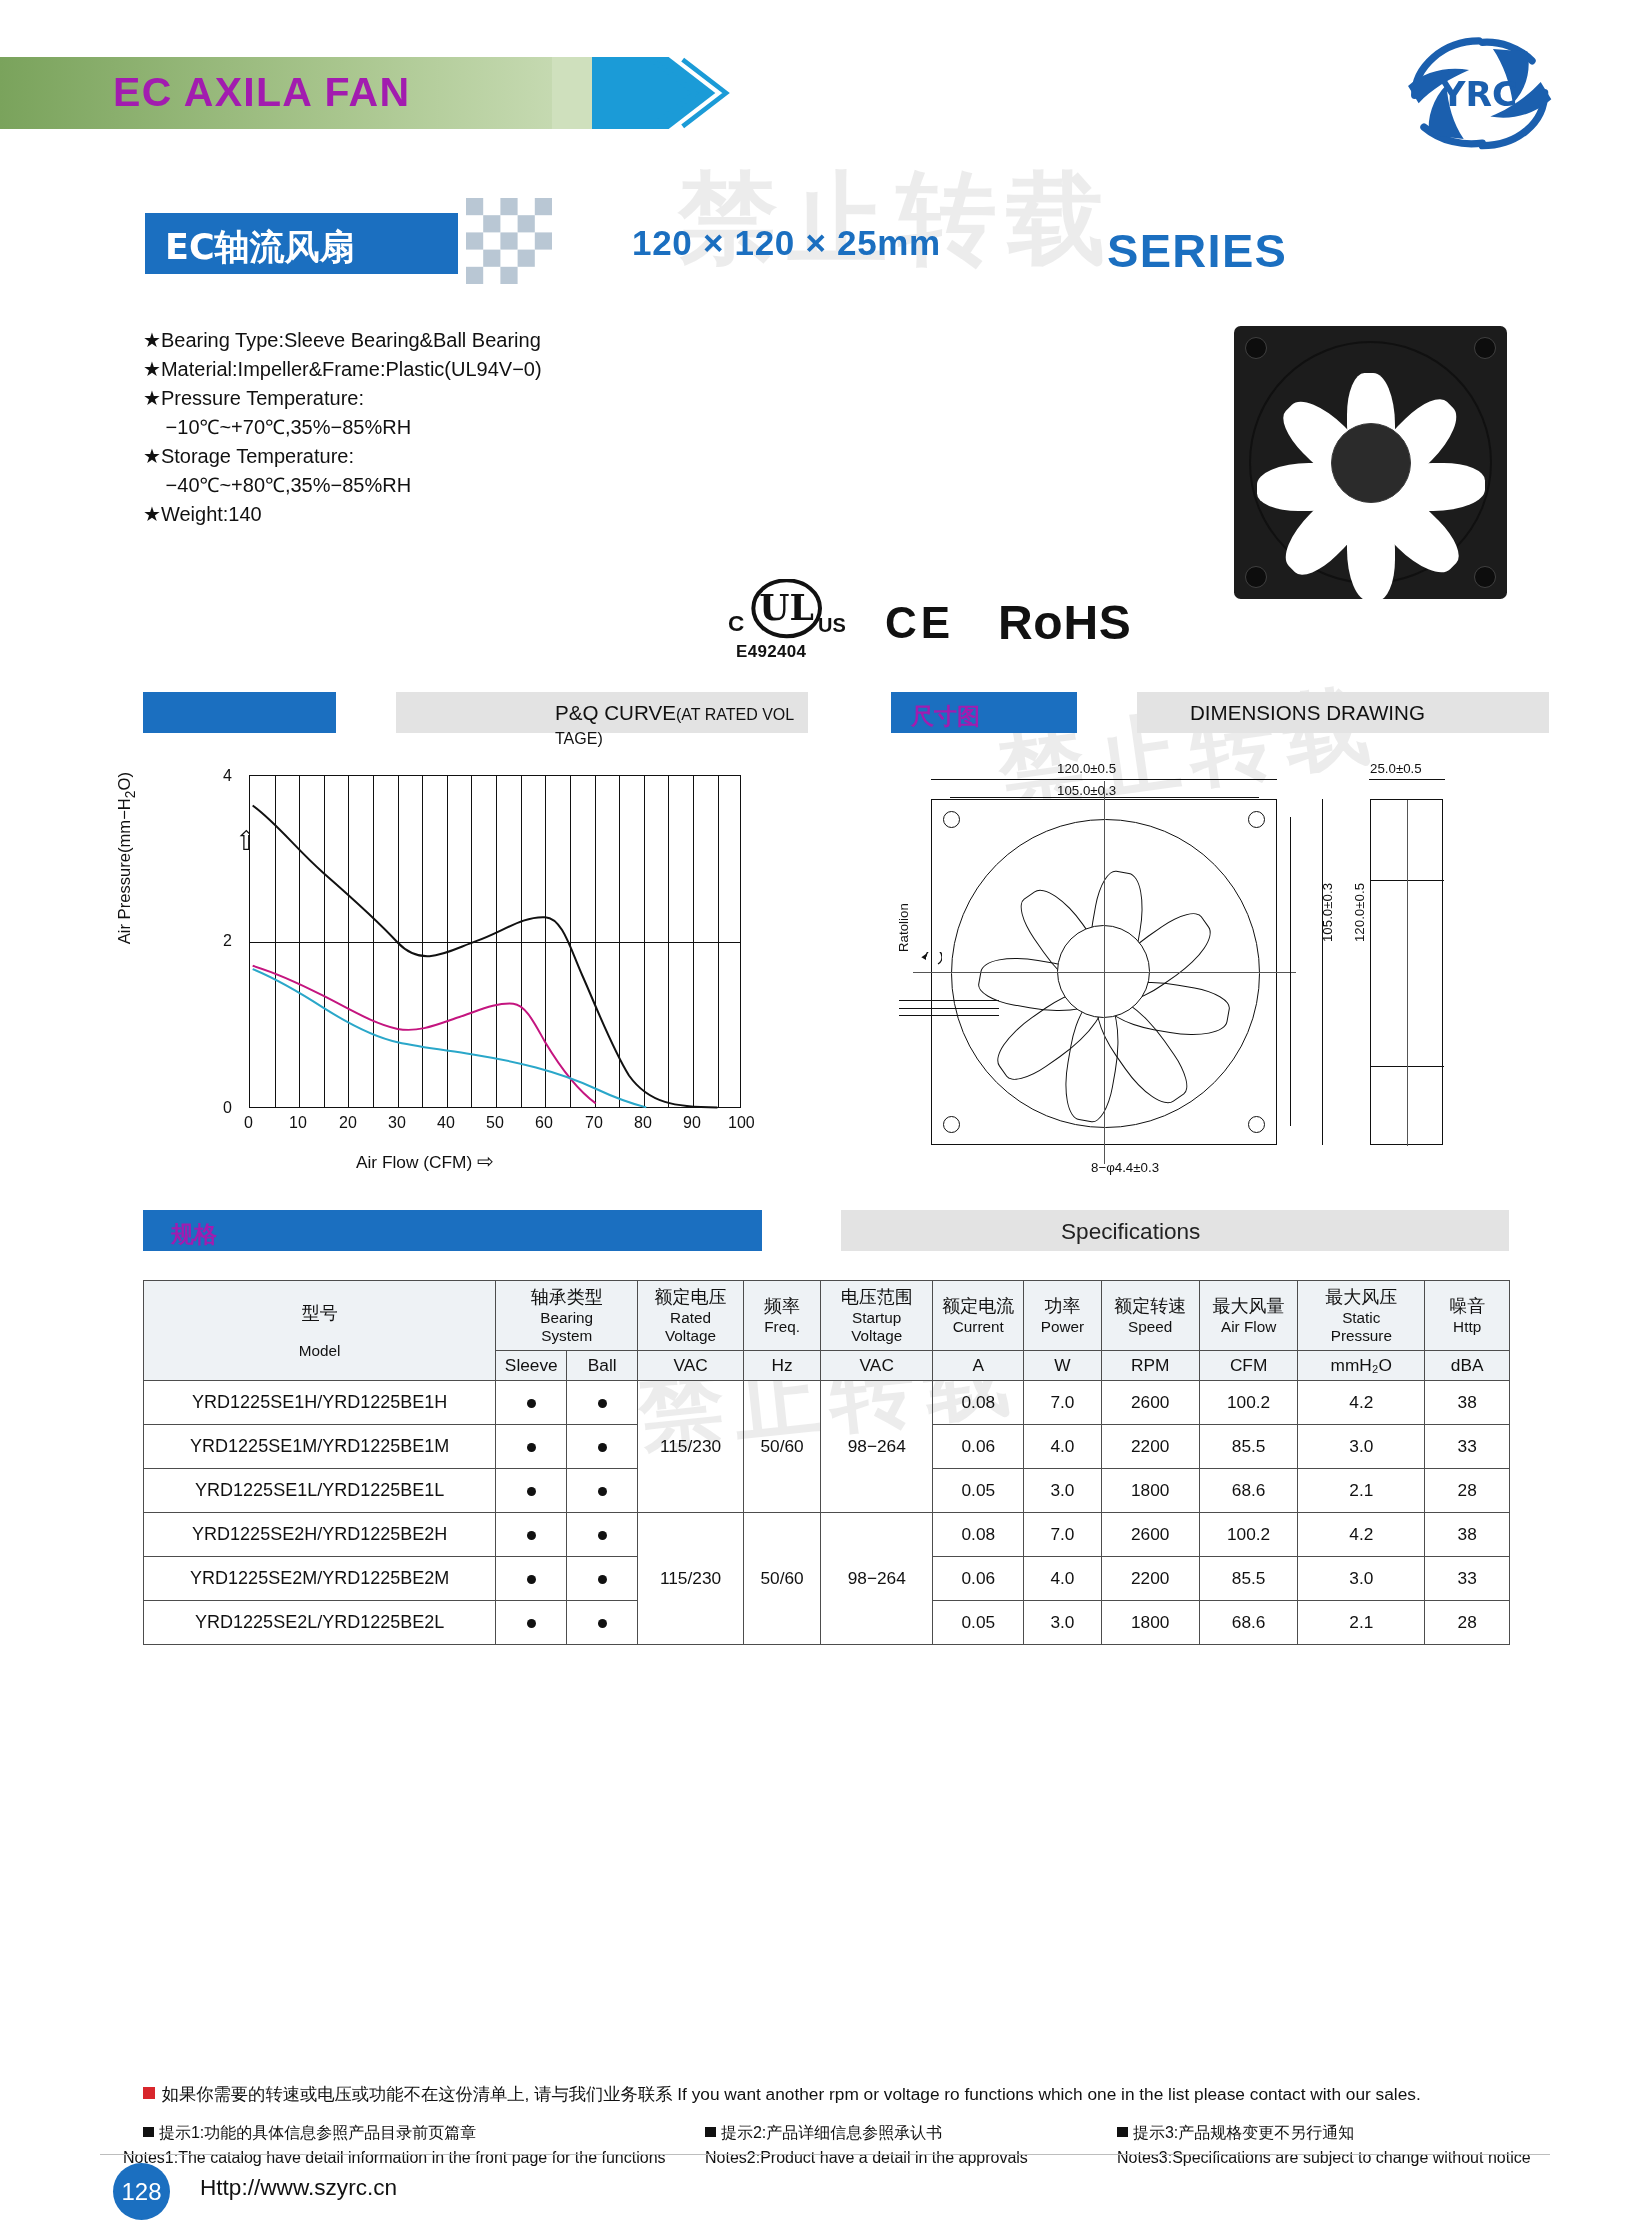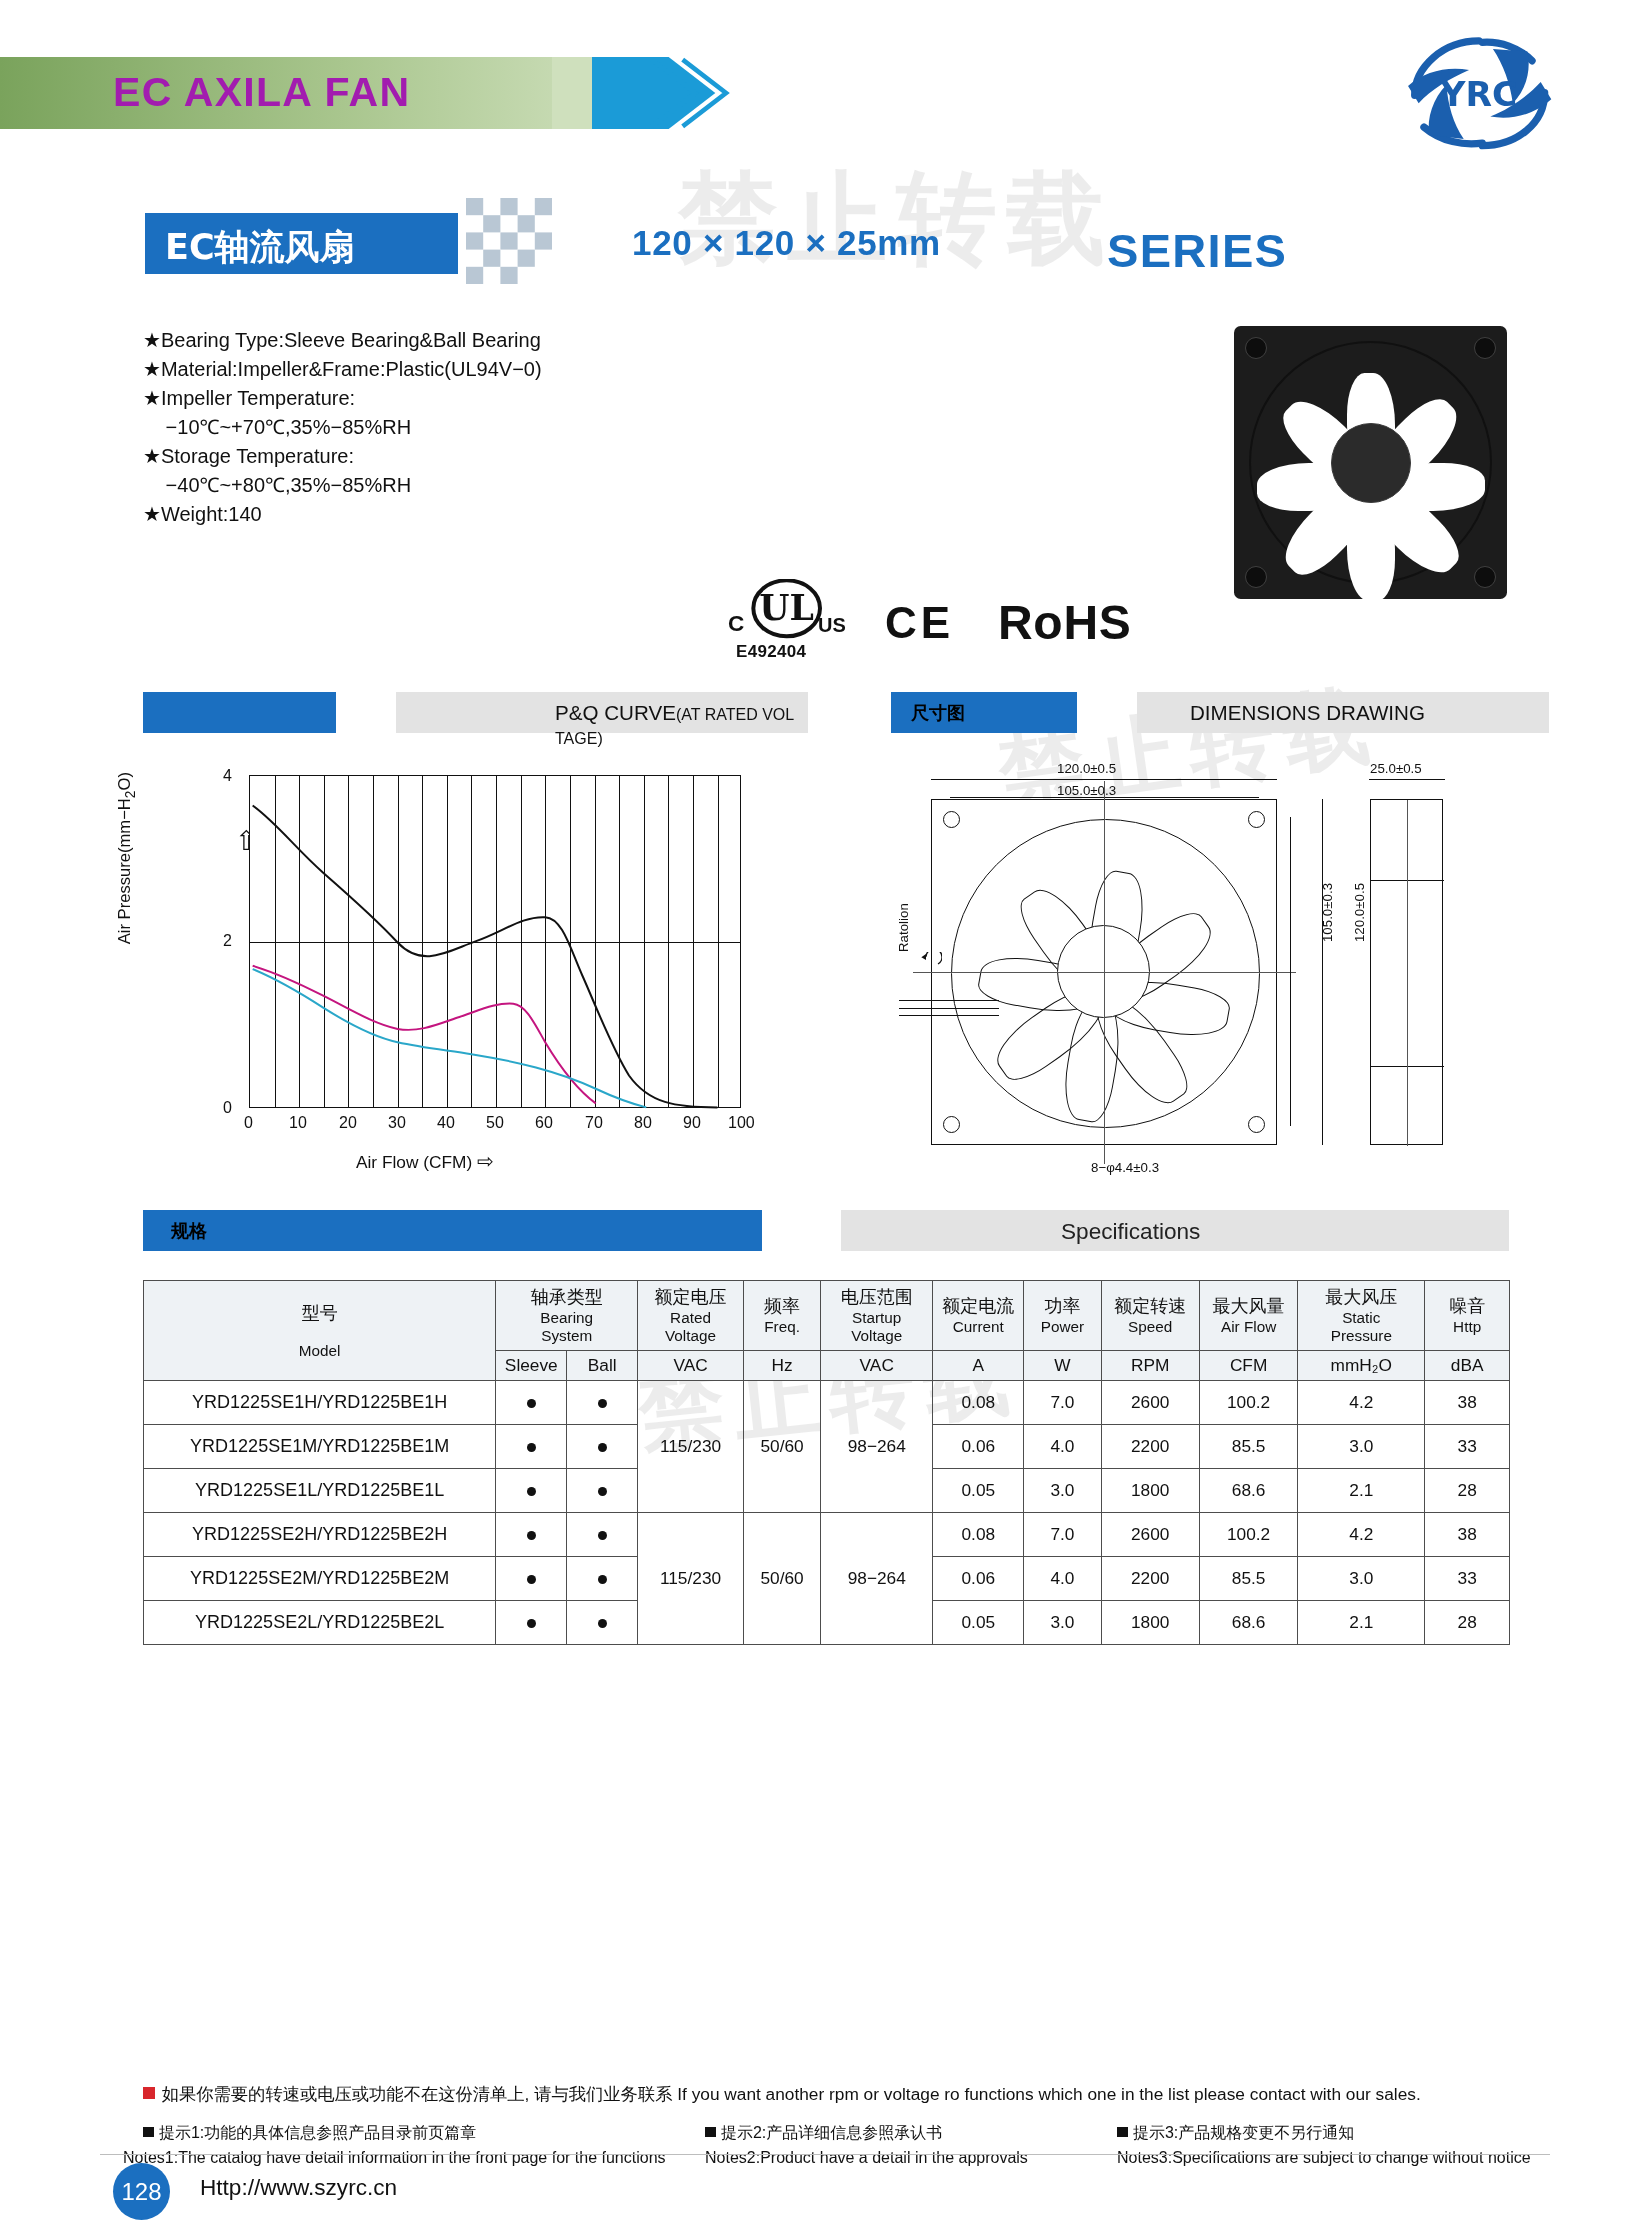--- a/index.html
+++ b/index.html
@@ -89,21 +89,21 @@
   .fanphoto .ring {
     position:absolute; left:14.6px; top:14.6px; right:14.6px; bottom:14.6px;
     border-radius:50%; border:2px solid #101010;
   }
 
   
   .secbar { position:absolute; height:41px; }
   .secbar .blue { position:absolute; left:0; top:0; height:41px; background:#1b6fc0; }
   .secbar .grey { position:absolute; top:0; height:41px; background:#e3e3e3; }
   .secbar .label-white {
-    position:absolute; color:#000000; font-size:18px; font-weight:700; top:9.3px;
+    position:absolute; color:#a21caf; font-size:23px; font-weight:700; top:9.3px;
     font-family:"DejaVu Sans", sans-serif;
   }
   .secbar .label-dark {
     position:absolute; color:#111; font-size:20.6px; top:9.3px; font-weight:400;
   }
   .tri { position:absolute; top:0; width:0; height:0; }
 
   
   .chart-box { position:absolute; left:143px; top:758px; width:632px; height:426px; }
   .plot { position:absolute; left:106px; top:17.3px; width:492px; height:333px;
@@ -242,21 +242,21 @@
       <rect x="0" y="104" width="26" height="26"></rect>
         <rect x="52" y="104" width="26" height="26"></rect>
     </g>
   </svg>
   <div class="dim-title">120 × 120 × 25mm</div>
   <div class="series-title">SERIES</div>
 
   <div class="features">
     <div>★Bearing Type:Sleeve Bearing&amp;Ball Bearing</div>
     <div>★Material:Impeller&amp;Frame:Plastic(UL94V−0)</div>
-    <div>★Impeller Temperature:</div>
+    <div>★Pressure Temperature:</div>
     <div class="ind">−10℃~+70℃,35%−85%RH</div>
     <div>★Storage Temperature:</div>
     <div class="ind">−40℃~+80℃,35%−85%RH</div>
     <div>★Weight:140</div>
   </div>
 
   <div class="certs">
     <div class="ul-mark">
       <svg width="120" height="64" viewBox="0 0 180 96">
         <ellipse cx="82" cy="44" rx="50" ry="42" fill="none" stroke="#111" stroke-width="6"></ellipse>

